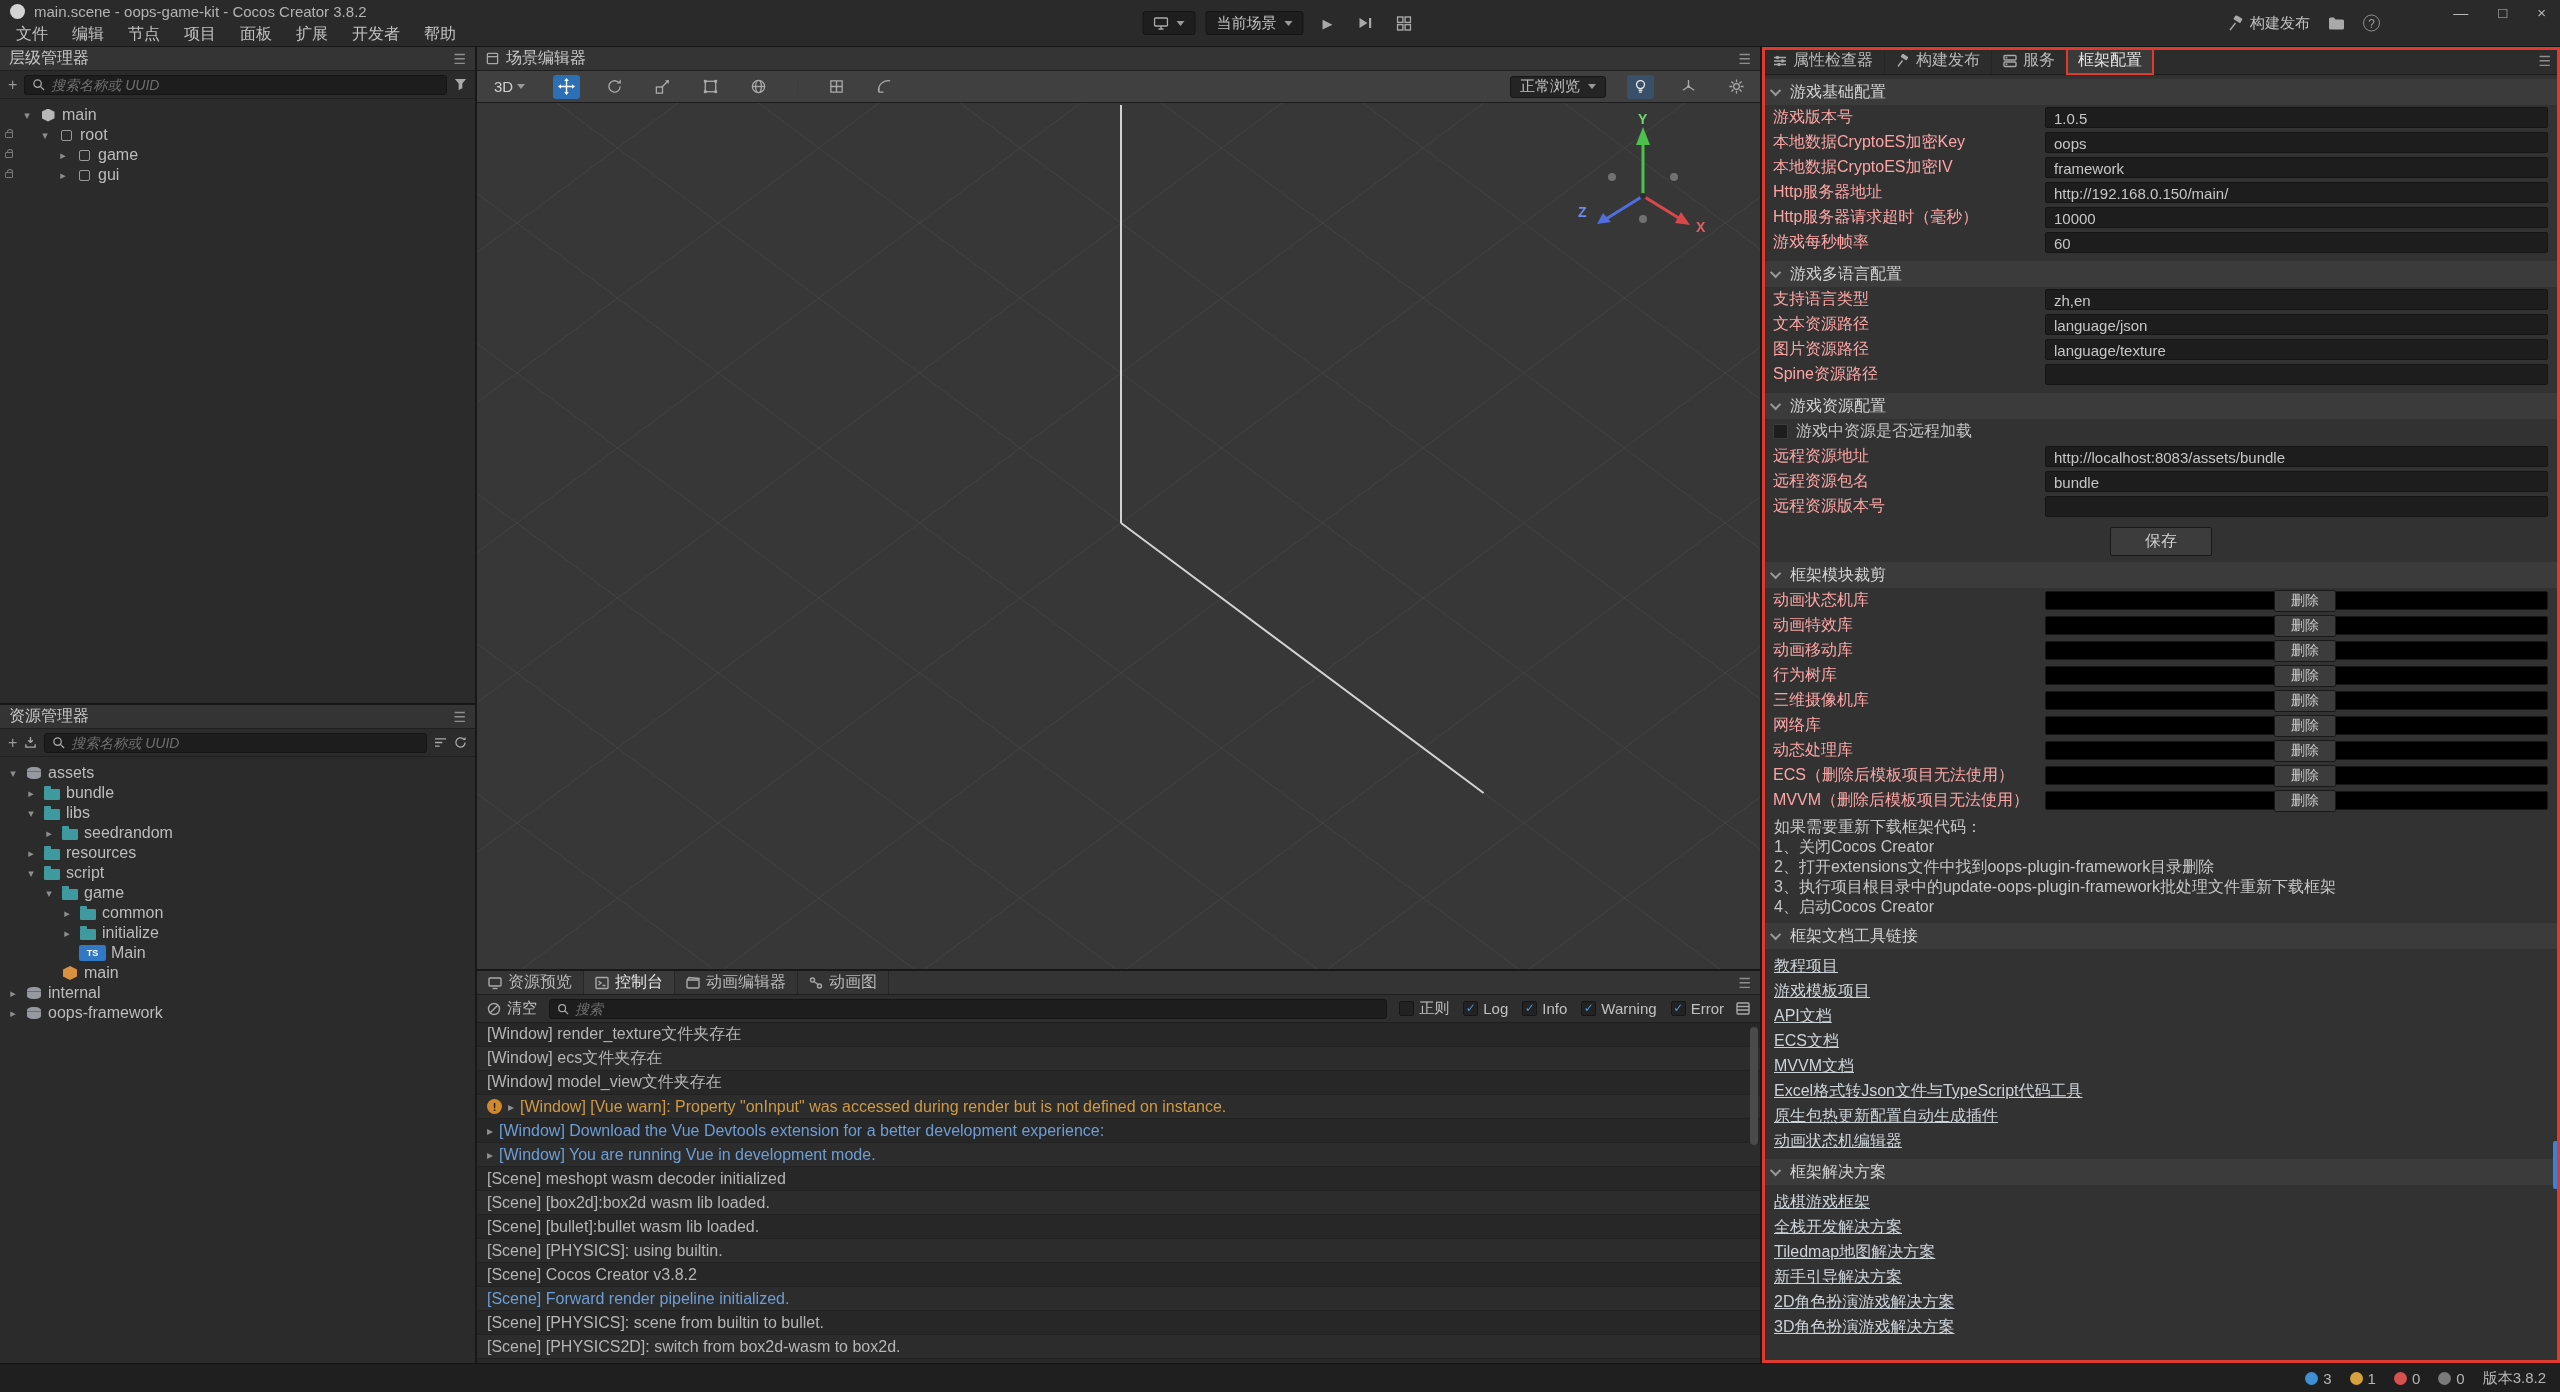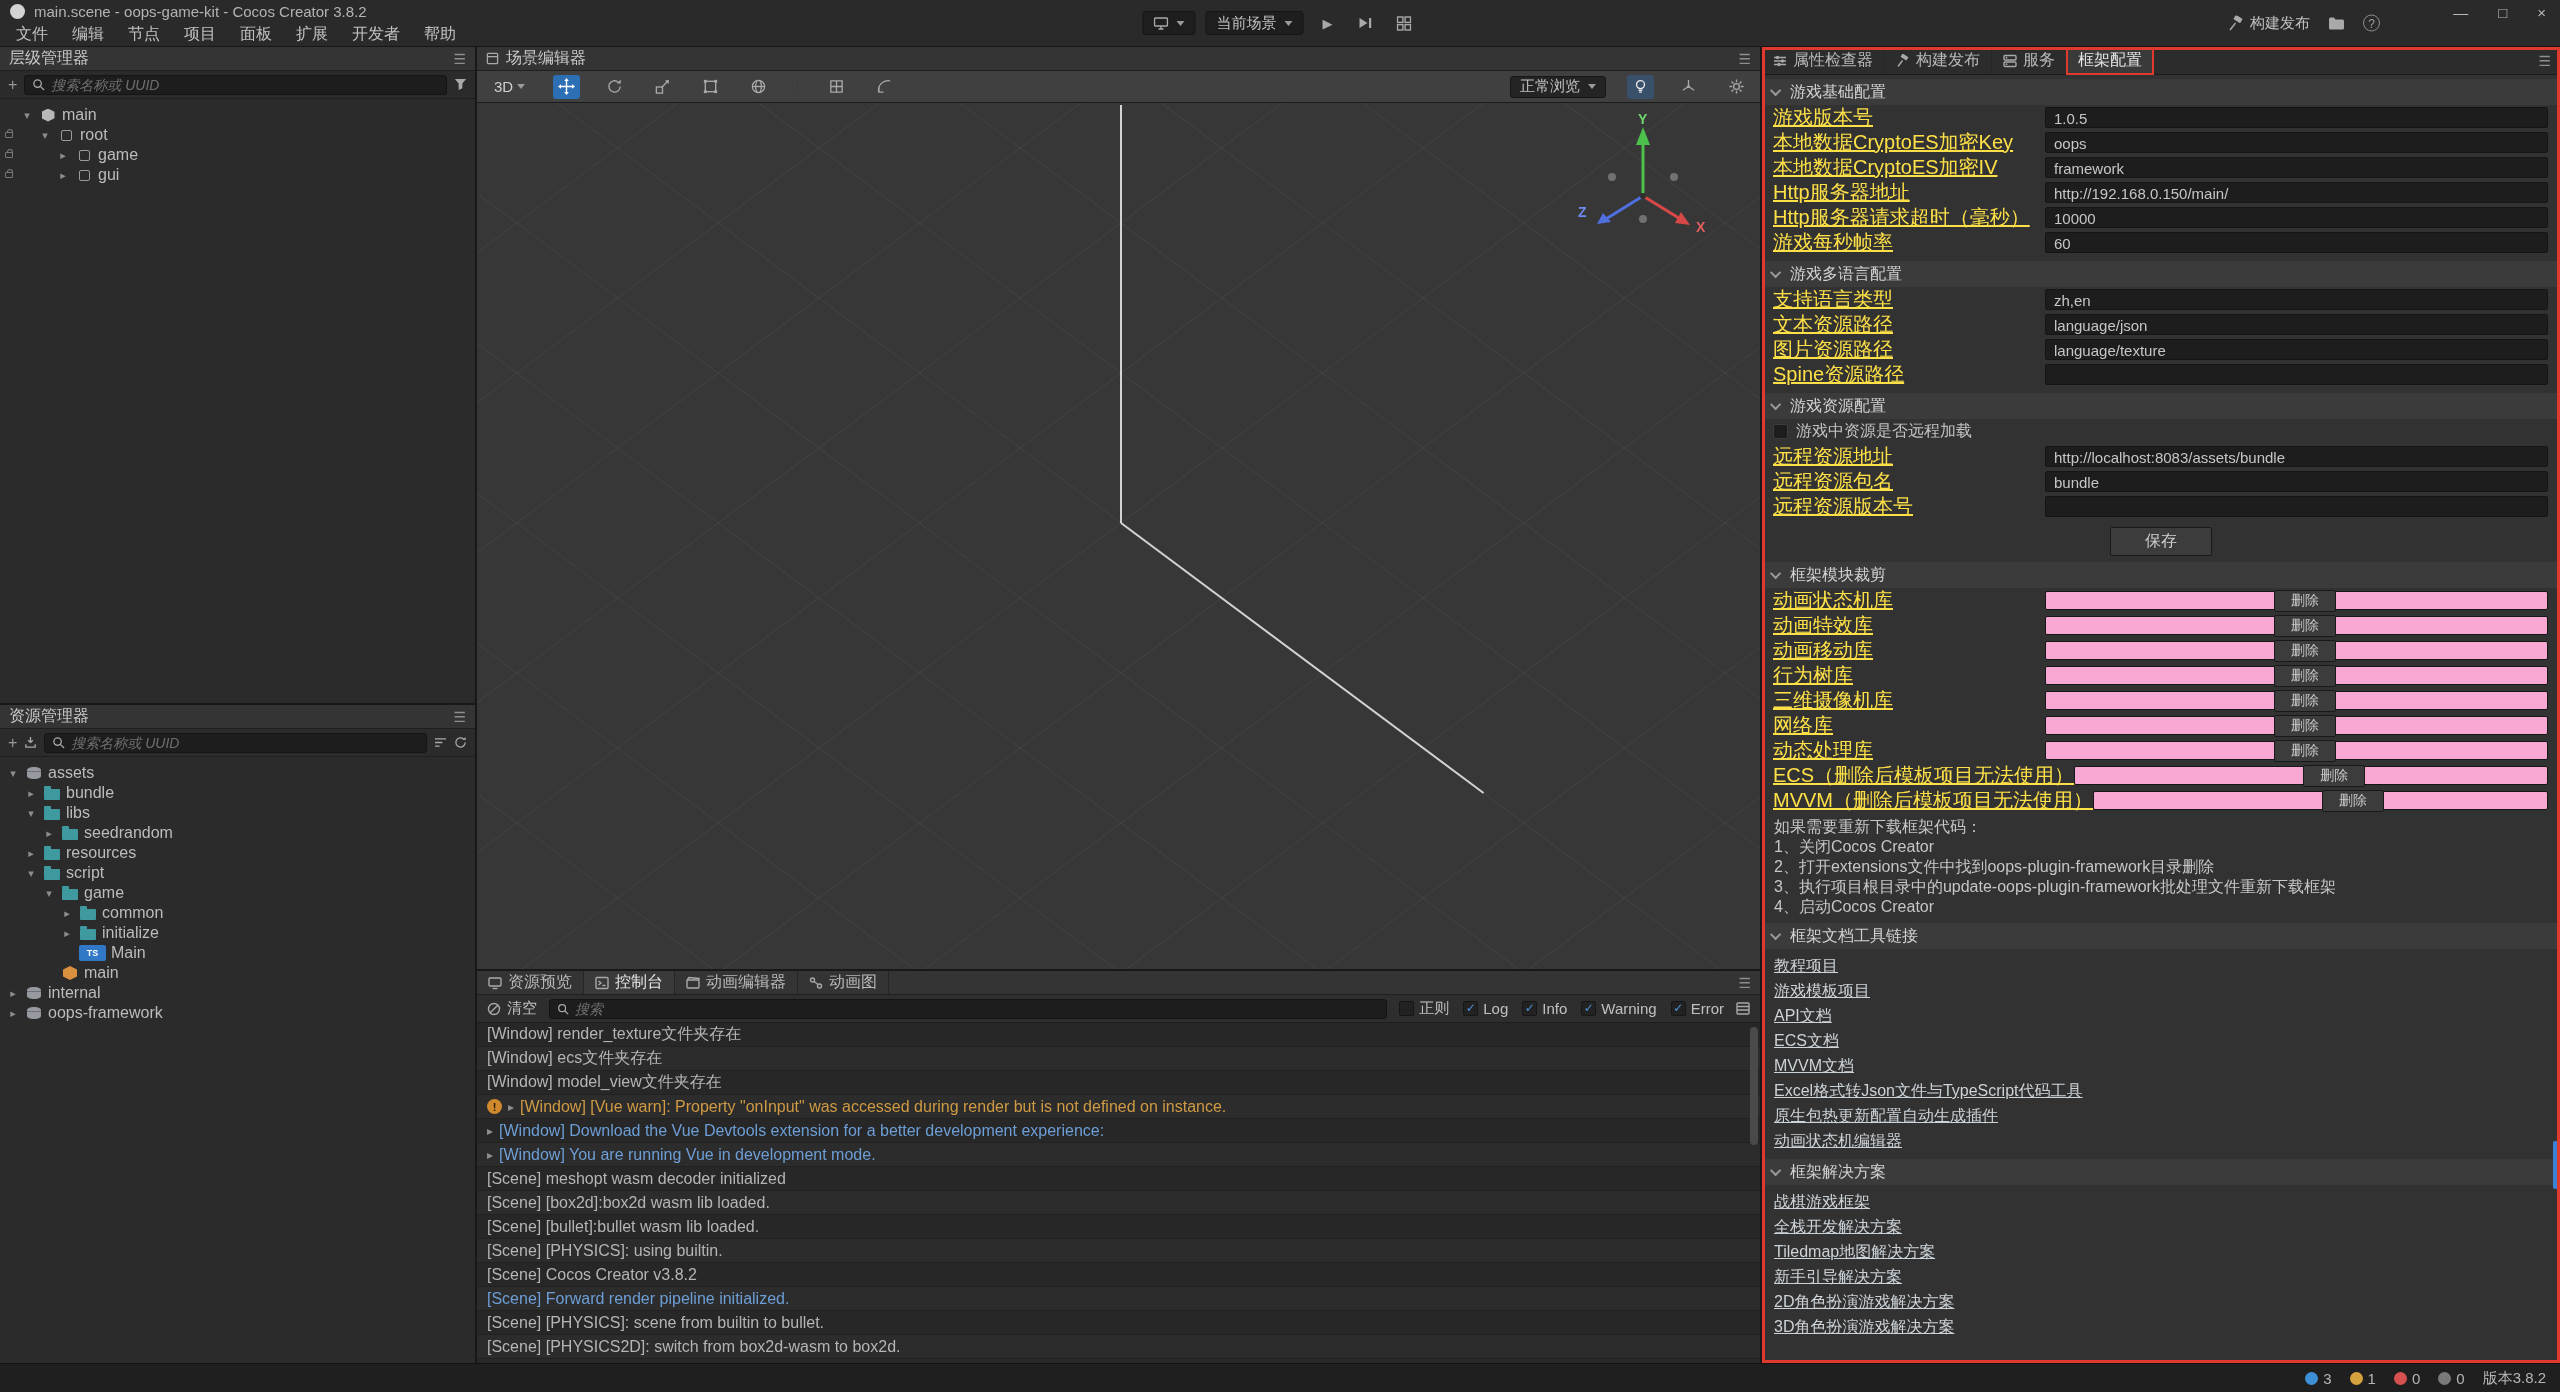--- a/index.html
+++ b/index.html
@@ -118,25 +118,25 @@
   .vscroll { position:absolute; right:2px; width:8px; border-radius:4px; background:#4a4a4a; }
 
   
   .insp-tabs { flex:0 0 28px; background:#2c2c2c; border-bottom:1px solid #1c1c1c; display:flex; align-items:stretch; }
   .insp-body { flex:1; overflow:hidden; padding-top:2px; position:relative; }
   .sec-head { height:26px; margin-top:6px; display:flex; align-items:center; gap:9px; padding:0 11px;
     background:#3b3b3b; font-size:16px; color:#d2d2d2; }
   .chev { width:8px; height:8px; border-left:2px solid #9a9a9a; border-bottom:2px solid #9a9a9a;
     transform:rotate(-45deg) translateY(-2px); }
   .prop-row { display:flex; align-items:center; height:25px; padding-left:11px; }
-  .prop-label { flex:0 0 272px; font-size:20px; color:#fde047; white-space:nowrap;text-decoration:underline; }
+  .prop-label { flex:0 0 272px; font-size:16px; color:#fca5a5; white-space:nowrap; }
   .prop-input { flex:1; height:21px; line-height:21px; background:#1d1d1d; border:1px solid #151515;
     border-radius:2px; padding:0 8px; margin-right:12px; font-size:15px; color:#c6c6c6;
     overflow:hidden; white-space:nowrap; }
-  .module-bar { flex:1; position:relative; height:19px; background:#f9a8d4; border:1px solid #161616;
+  .module-bar { flex:1; position:relative; height:19px; background:#000000; border:1px solid #161616;
     border-radius:2px; margin-right:12px; }
   .del-btn { position:absolute; left:228px; top:-2px; height:22px; padding:0 16px; background:#3c3c3c;
     border:1px solid #191919; border-radius:2px; color:#c8c8c8; font-size:14px; font-family:inherit; }
   .cb-row { display:flex; align-items:center; gap:8px; height:25px; padding-left:11px; font-size:16px; color:#c2c2c2; }
   .cbox { width:15px; height:15px; background:#1d1d1d; border:1px solid #3c3c3c; border-radius:2px; }
   .save-btn { display:block; margin:8px auto 2px; padding:3px 34px; background:#3c3c3c; border:1px solid #191919;
     border-radius:2px; color:#cfcfcf; font-size:16px; font-family:inherit; }
   .note-block { padding:4px 0 0 12px; }
   .note-line { font-size:16px; color:#c6c6c6; line-height:20px; white-space:nowrap; }
   .links { display:flex; flex-direction:column; padding:4px 0 0 12px; }

